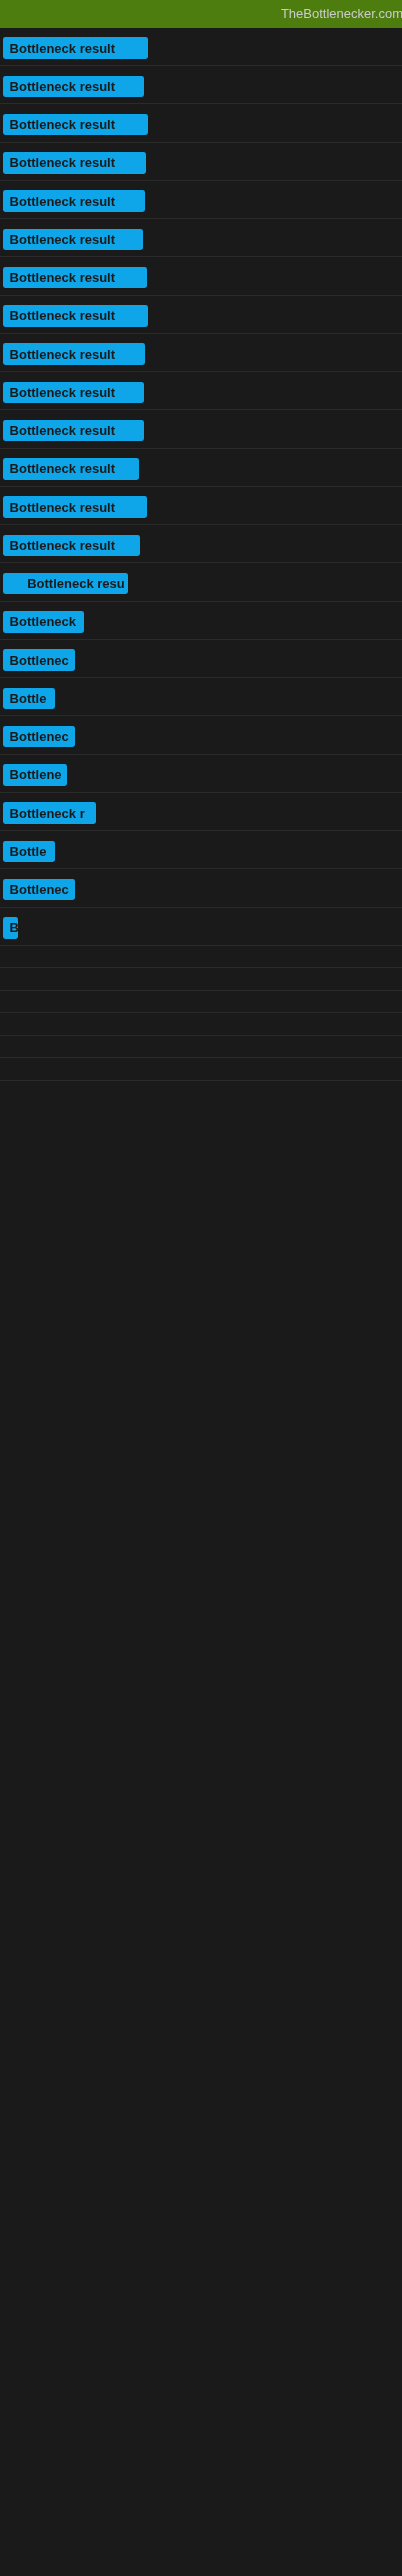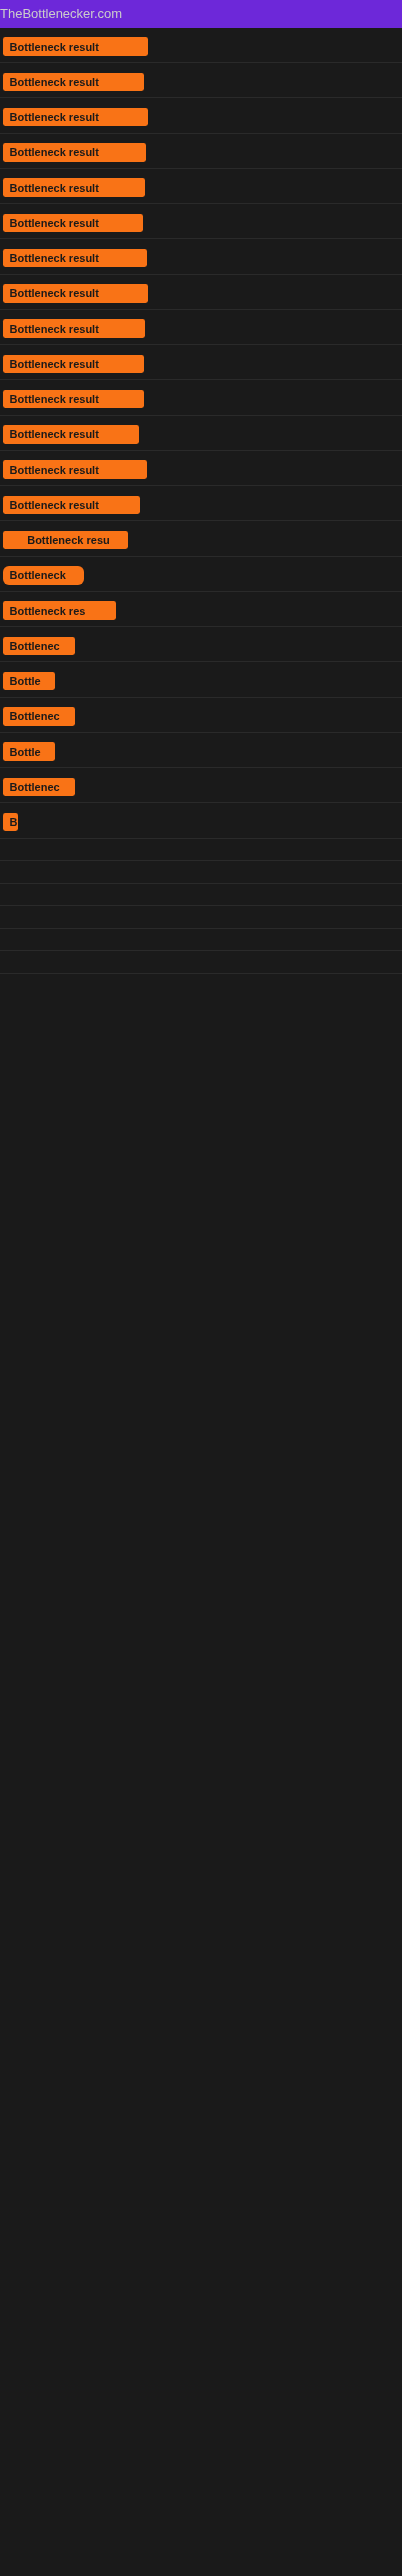--- a/index.html
+++ b/index.html
@@ -10,32 +10,32 @@
 
     body {
       width: 403px;
       min-height: 2576px;
       background-color: #1a1a1a;
       font-family: Arial, sans-serif;
       position: relative;
     }
 
     .site-title {
-      text-align: left;
+      text-align: right;
       color: #cccccc;
       font-size: 13px;
       padding: 6.4px 0;
-      background-color: #6d28d9;
+      background-color: #4d7c0f;
     }
 
     .bottleneck-badge {
       display: inline-block;
-      background-color: #f97316;
+      background-color: #0ea5e9;
       color: #1a1a1a;
-      font-size: 11px;
+      font-size: 13px;
       font-weight: bold;
       padding: 3.2px 6.4px;
       border-radius: 2.4px;
       white-space: nowrap;
       overflow: hidden;
     }
 
     .row {
       padding: 9.7px 3.2px 3.2px 3.2px;
       border-bottom: 0.8px solid #2a2a2a;
@@ -57,25 +57,26 @@
     <div class="row"><div class="bottleneck-badge" style="max-width: 140px; width: 140px;">Bottleneck result</div></div>
     <div class="row"><div class="bottleneck-badge" style="max-width: 144px; width: 144px;">Bottleneck result</div></div>
     <div class="row"><div class="bottleneck-badge" style="max-width: 145px; width: 145px;">Bottleneck result</div></div>
     <div class="row"><div class="bottleneck-badge" style="max-width: 142px; width: 142px;">Bottleneck result</div></div>
     <div class="row"><div class="bottleneck-badge" style="max-width: 141px; width: 141px;">Bottleneck result</div></div>
     <div class="row"><div class="bottleneck-badge" style="max-width: 141px; width: 141px;">Bottleneck result</div></div>
     <div class="row"><div class="bottleneck-badge" style="max-width: 136px; width: 136px;">Bottleneck result</div></div>
     <div class="row"><div class="bottleneck-badge" style="max-width: 144px; width: 144px;">Bottleneck result</div></div>
     <div class="row"><div class="bottleneck-badge" style="max-width: 137px; width: 137px;">Bottleneck result</div></div>
     <div class="row"><div class="bottleneck-badge" style="max-width: 125px; width: 125px; padding-left: 24px;">Bottleneck resu</div></div>
-    <div class="row"><div class="bottleneck-badge" style="max-width: 81px; width: 81px; border-radius: 6px;">Bottleneck</div></div>
-    <div class="row"><div class="bottleneck-badge" style="max-width: 113px; width: 113px;">Bottleneck res</div></div>
+    <div class="row"><div class="bottleneck-badge" style="max-width: 81px; width: 81px;">Bottleneck</div></div>
     <div class="row"><div class="bottleneck-badge" style="max-width: 72px; width: 72px;">Bottlenec</div></div>
     <div class="row"><div class="bottleneck-badge" style="max-width: 52px; width: 52px;">Bottle</div></div>
     <div class="row"><div class="bottleneck-badge" style="max-width: 72px; width: 72px;">Bottlenec</div></div>
+    <div class="row"><div class="bottleneck-badge" style="max-width: 64px; width: 64px;">Bottlene</div></div>
+    <div class="row"><div class="bottleneck-badge" style="max-width: 93px; width: 93px;">Bottleneck r</div></div>
     <div class="row"><div class="bottleneck-badge" style="max-width: 52px; width: 52px;">Bottle</div></div>
     <div class="row"><div class="bottleneck-badge" style="max-width: 72px; width: 72px;">Bottlenec</div></div>
     <div class="row"><div class="bottleneck-badge" style="max-width: 14.5px; width: 14.5px;">B</div></div>
     <div class="row" style="min-height: 22.5px;"></div>
     <div class="row" style="min-height: 22.5px;"></div>
     <div class="row" style="min-height: 22.5px;"></div>
     <div class="row" style="min-height: 22.5px;"></div>
     <div class="row" style="min-height: 22.5px;"></div>
     <div class="row" style="min-height: 22.5px;"></div>
   </div>

